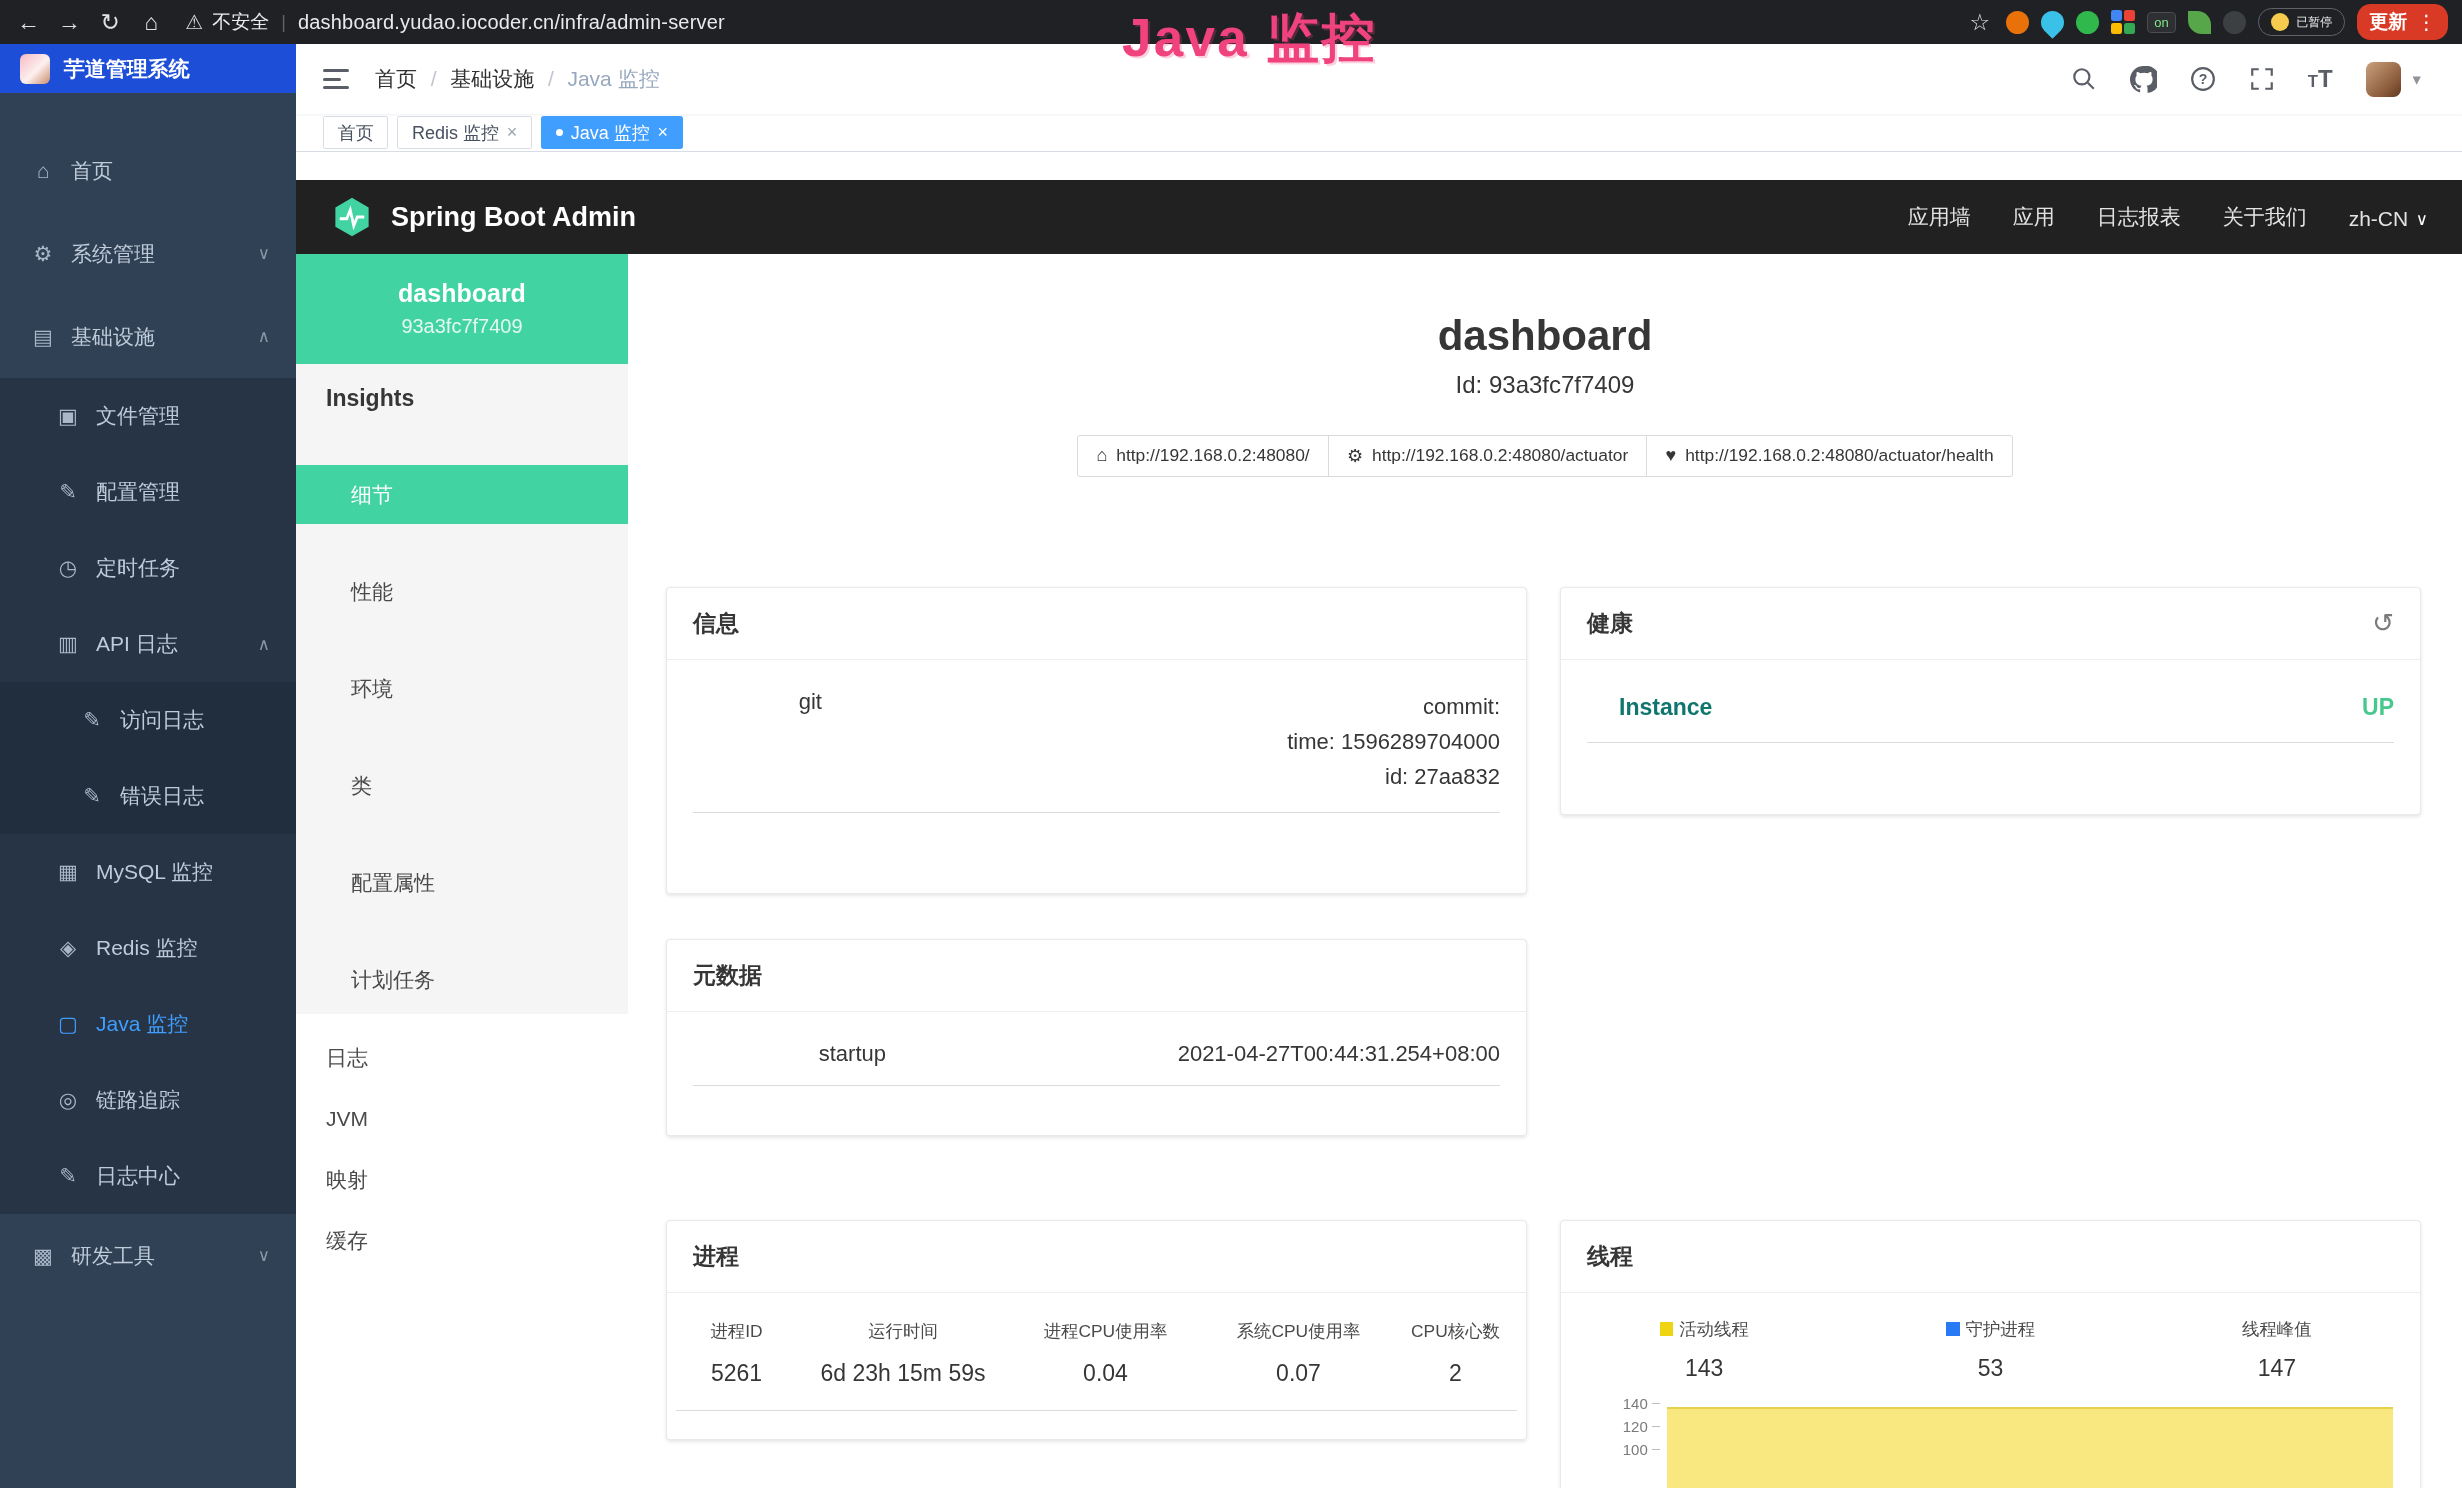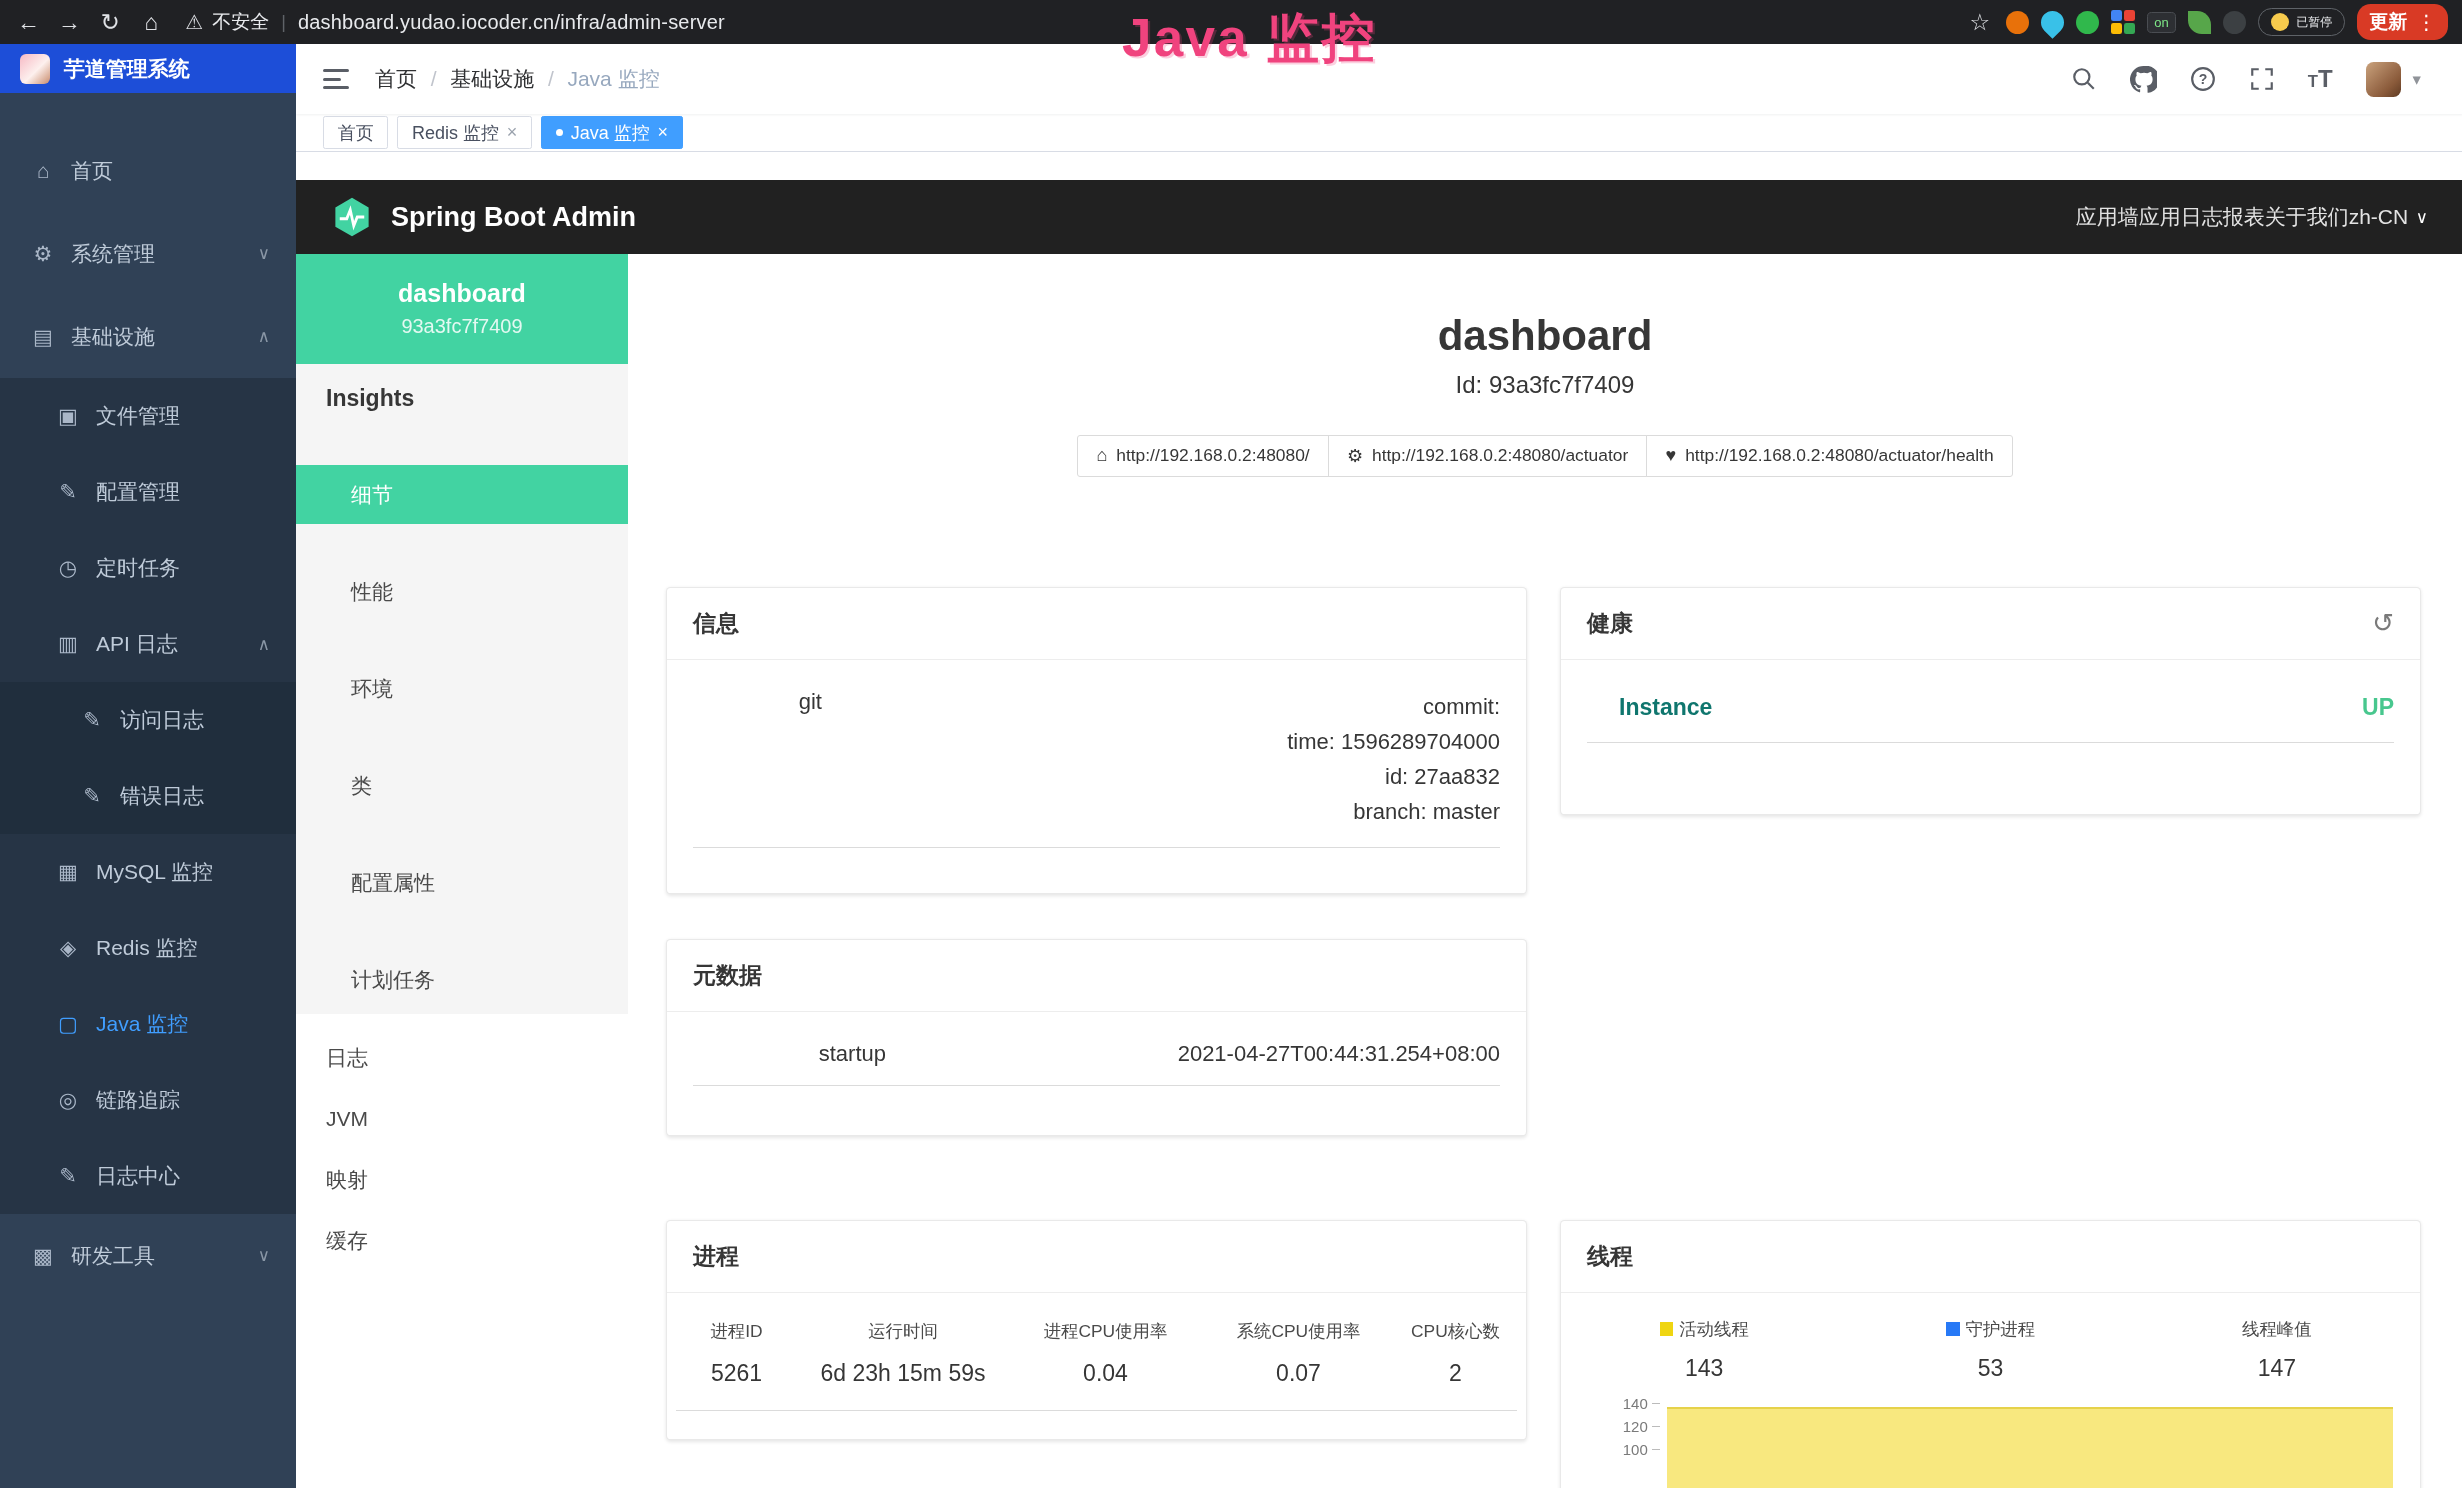--- a/index.html
+++ b/index.html
@@ -85,21 +85,21 @@
   .tag .tag-close{font-size:18px;color:#9aa2ad;}
   .tag.active{background:#409eff;border-color:#409eff;color:#fff;}
   .tag.active .tag-close{color:#fff;}
   .tag-dot{width:7.6px;height:7.6px;border-radius:50%;background:#fff;display:inline-block;}
 
   
   .sba-header{position:absolute;left:296px;top:180px;width:2167px;height:74px;background:#212121;
     display:flex;align-items:center;padding:4px 35px;z-index:3;}
   .sba-brand{display:flex;align-items:center;gap:18px;}
   .sba-brand-text{color:#fff;font-weight:bold;font-size:27px;}
-  .sba-nav{margin-left:auto;display:flex;align-items:center;font-size:21px;color:#e3e3e3;}
+  .sba-nav{margin-left:auto;display:flex;align-items:flex-end;gap:42px;font-size:21px;color:#e3e3e3;}
   .sba-locale{display:flex;align-items:center;gap:7.6px;cursor:pointer;}
   .sba-locale .lcaret{font-size:16.7px;color:#fff;}
 
   
   .sba-side{position:absolute;left:296px;top:253px;width:332px;height:1235px;background:#fff;z-index:2;overflow:hidden;}
   .sba-app{height:111px;background:#42d3a2;color:#fff;display:flex;flex-direction:column;
     align-items:center;justify-content:center;gap:7.6px;}
   .sba-app-name{font-weight:bold;font-size:25px;}
   .sba-app-id{font-size:20px;color:rgba(255,255,255,.85);}
   .insights{background:#f5f5f5;padding-bottom:4.6px;}
@@ -388,21 +388,20 @@
 
   <div class="card card-info">
     <div class="card-h">信息</div>
     <div class="card-b">
       <div class="kv-row">
         <span class="kv-key">git</span>
         <span class="kv-lines">
           <div>commit:</div>
           <div class="indent">time: 1596289704000</div>
           <div class="indent">id: 27aa832</div>
-          <div>branch: master</div>
         </span>
       </div>
     </div>
   </div>
 
   <div class="card card-health">
     <div class="card-h">
       <span>健康</span>
       <span class="hist-icon">↺</span>
     </div>

